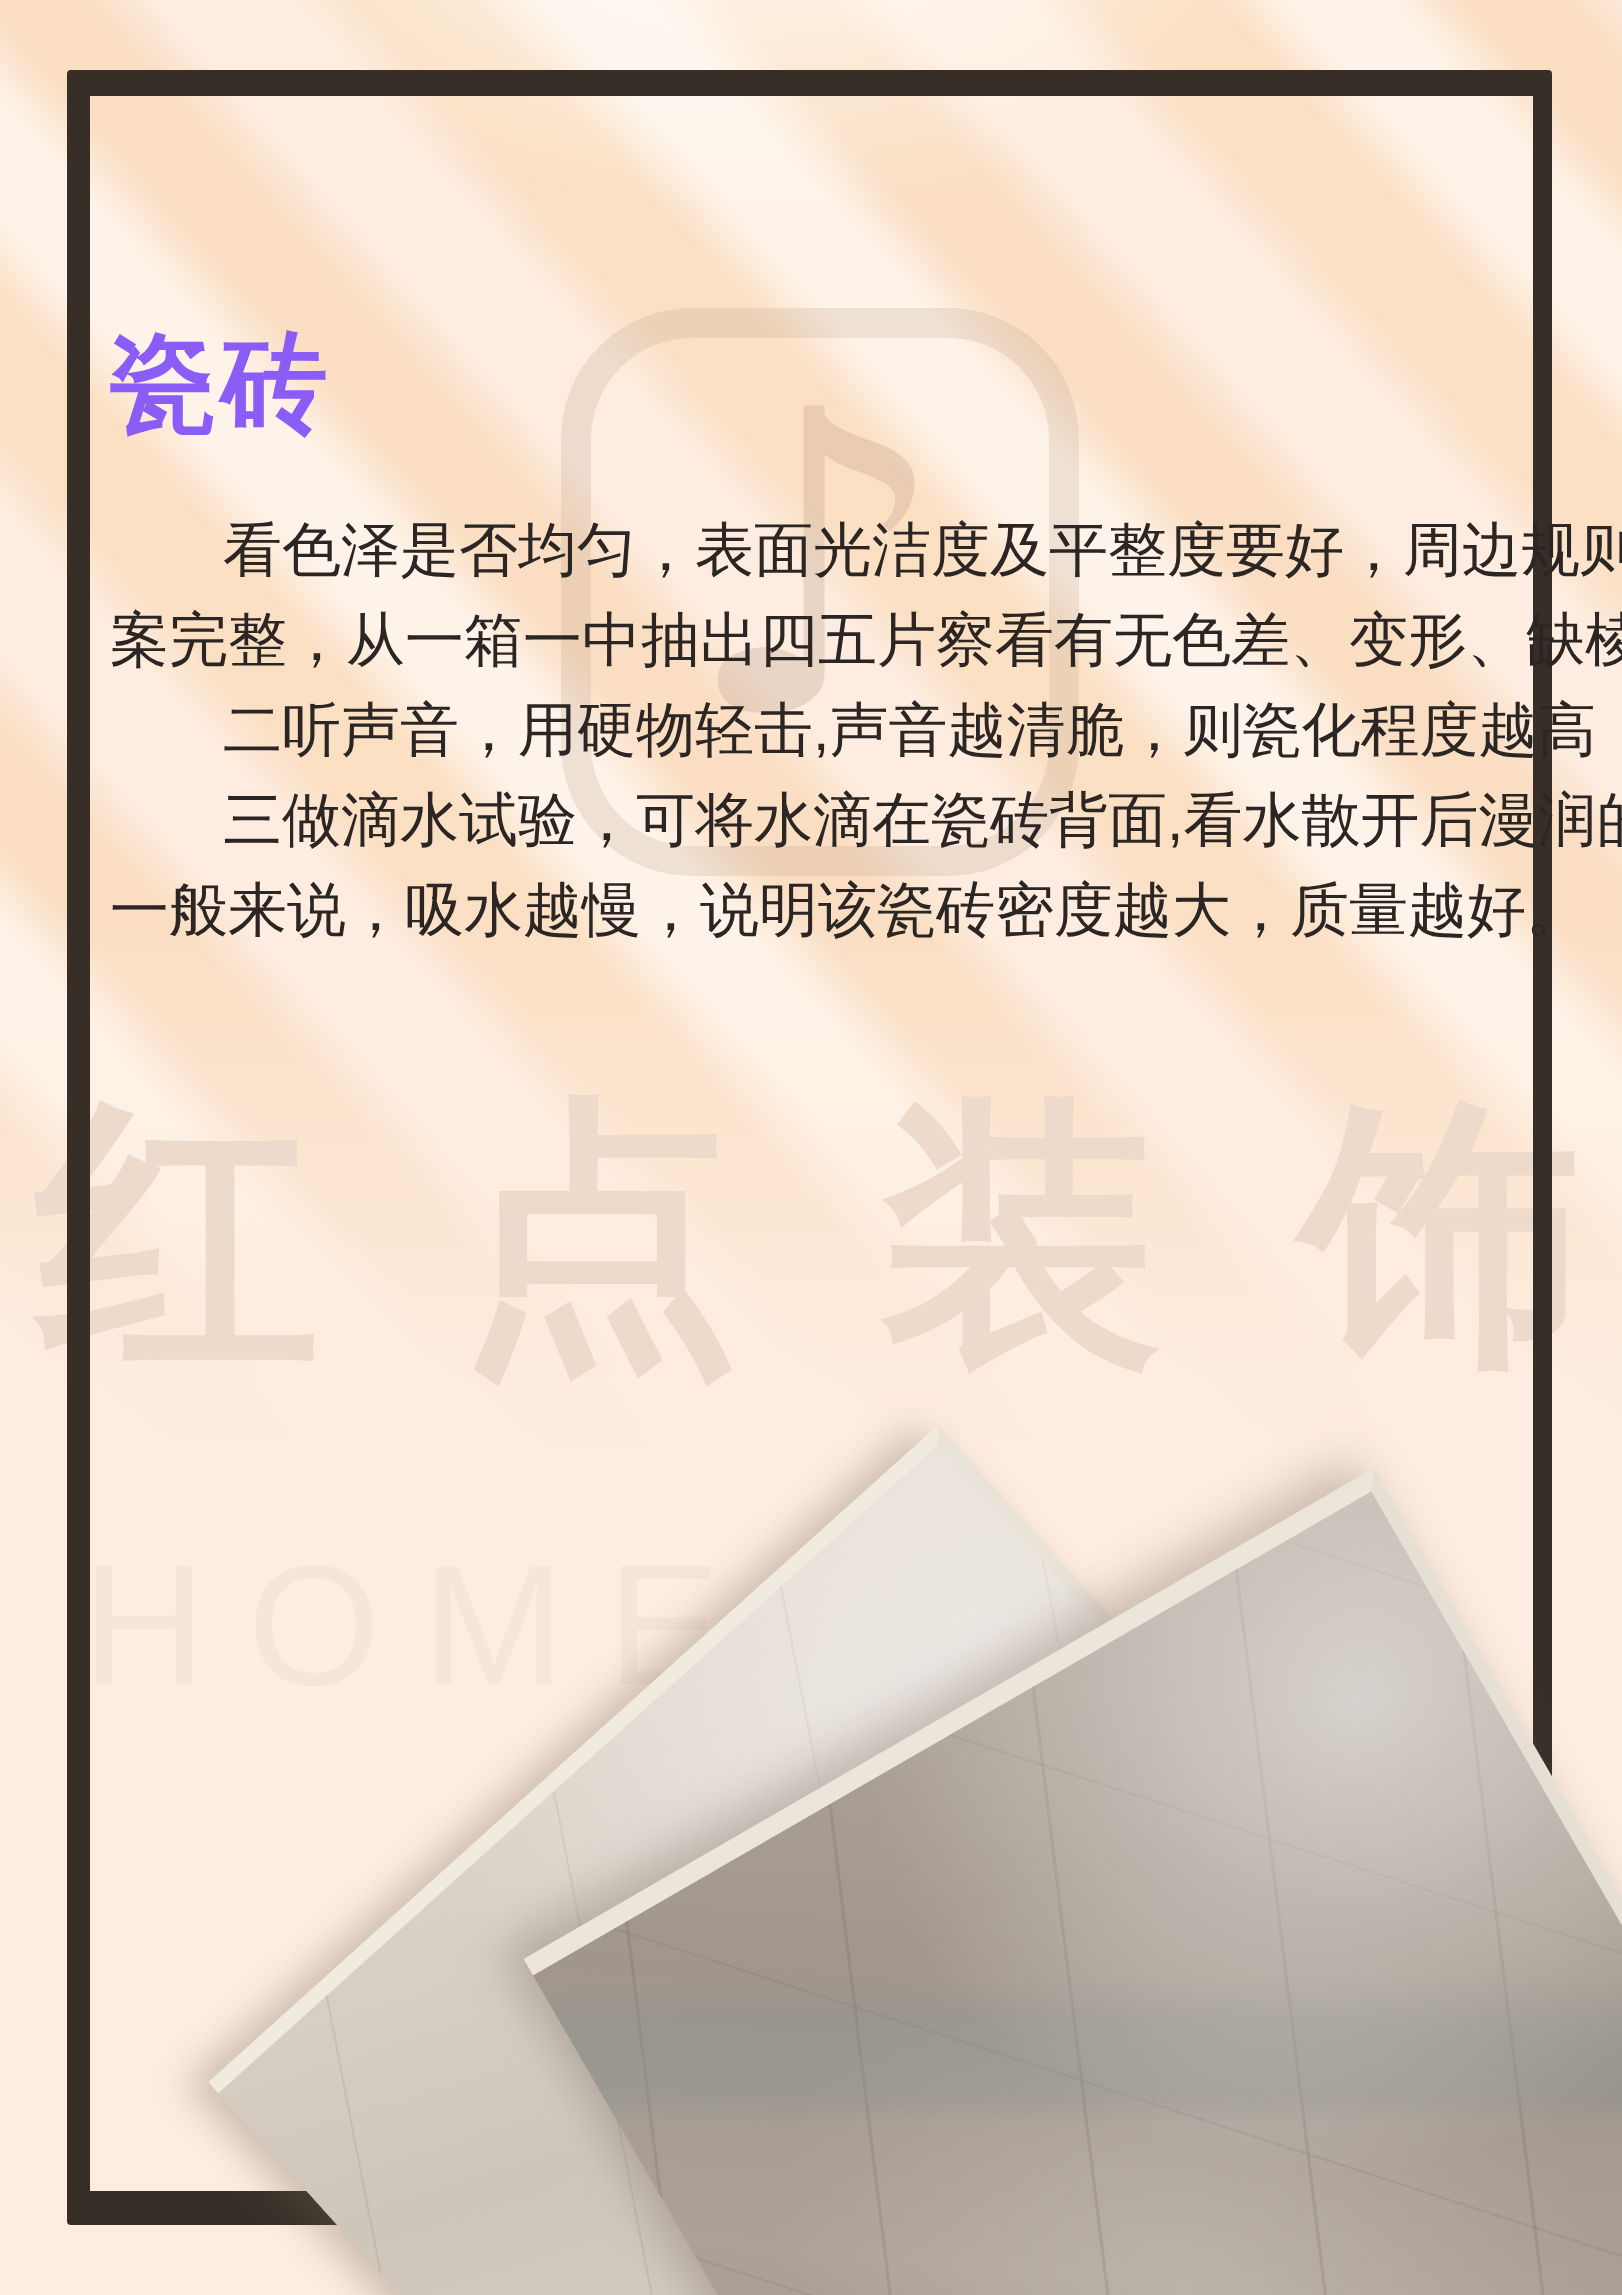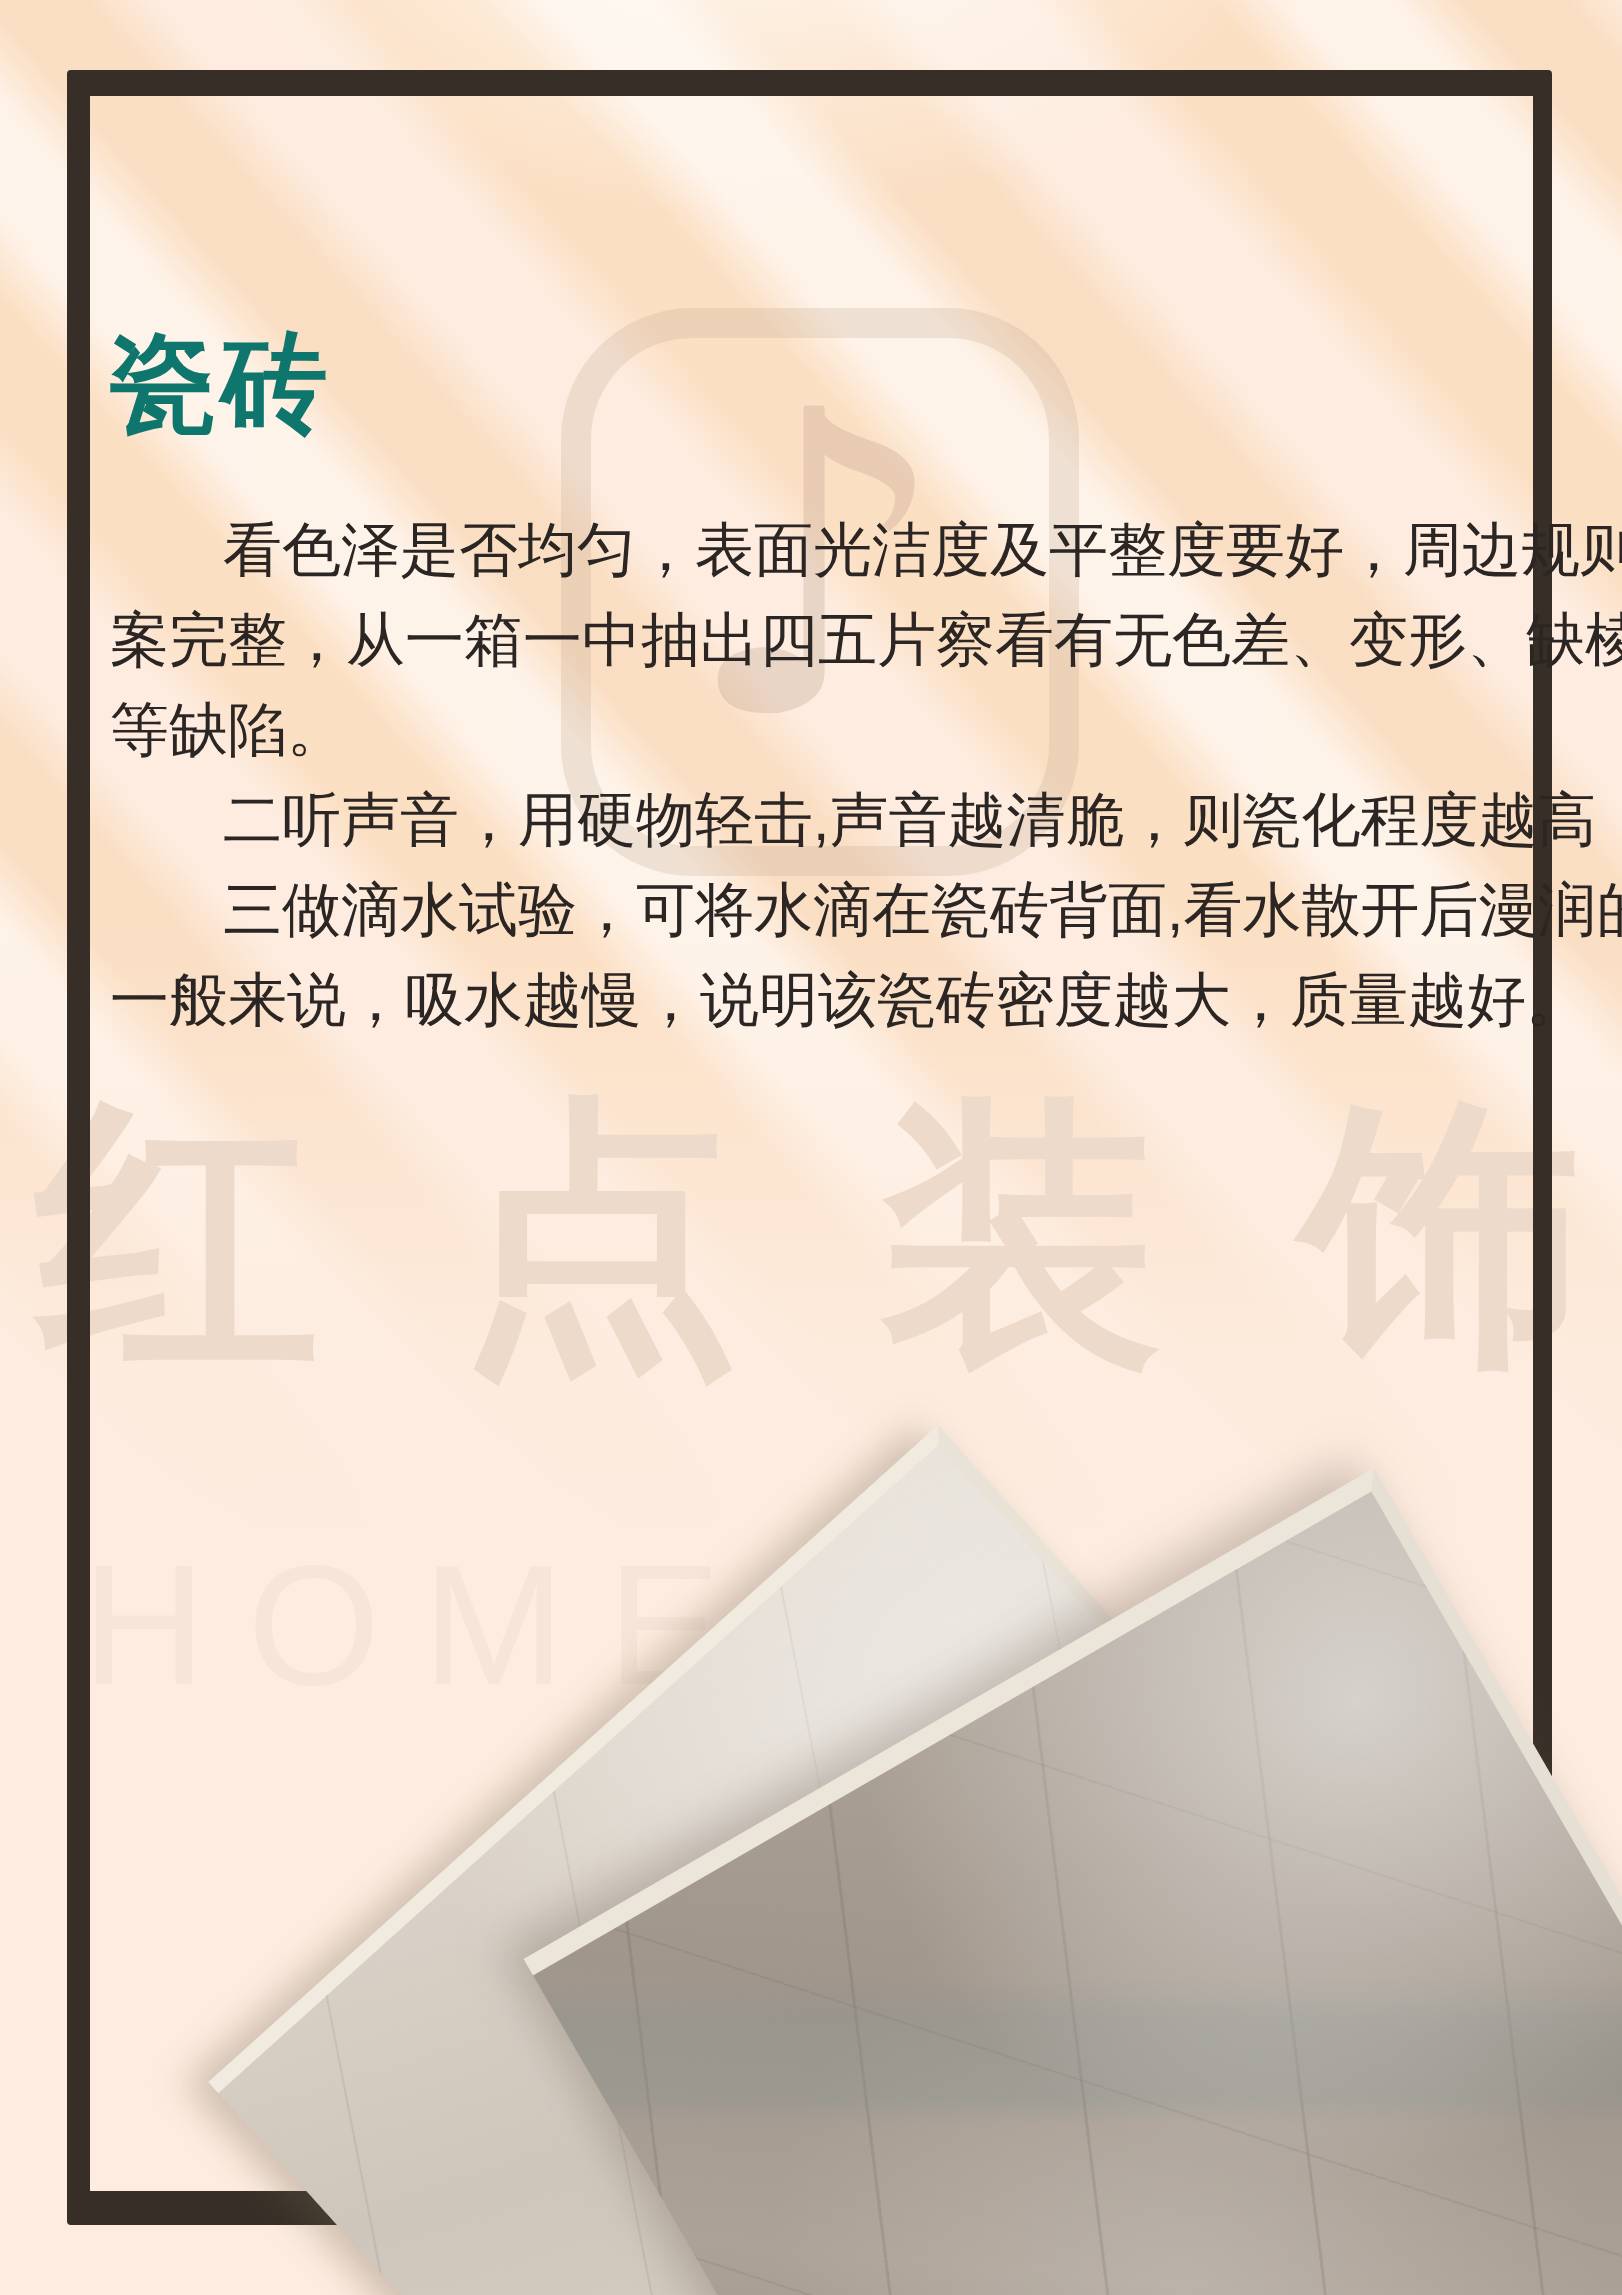--- a/index.html
+++ b/index.html
@@ -32,21 +32,21 @@
   .brand-en{position:absolute;left:82px;top:1539px;z-index:2;font-size:171px;line-height:1;
     font-weight:400;color:#f6e5d8;letter-spacing:42px;white-space:nowrap;}
 
   
   .frame{position:absolute;left:67px;top:70px;width:1485px;height:2155px;z-index:4;
     box-sizing:border-box;border:23.6px solid #372f27;border-top-width:26px;
     border-right-width:19.6px;border-bottom-width:34px;border-radius:3.9px;}
 
   
   .doc-title{position:absolute;left:110px;top:330px;z-index:5;font-size:106px;line-height:1;
-    font-weight:700;color:#0f766e;letter-spacing:5.2px;}
+    font-weight:700;color:#8b5cf6;letter-spacing:5.2px;}
   .body-text{position:absolute;left:110px;top:505px;width:1413px;z-index:5;
     font-size:59px;line-height:90px;color:#2b2623;font-weight:500;}
   .body-text .line{white-space:nowrap;}
   .body-text .indent{padding-left:113px;}
 
   
   .tiles{position:absolute;inset:0;z-index:9;pointer-events:none;}
   .tile{position:absolute;width:982px;height:982px;transform-origin:0 0;box-sizing:border-box;}
   .tile-back{left:938px;top:1425px;transform:rotate(48deg);
     border-left:15.7px solid #f0eadf;border-top:13px solid #e9e2d7;
@@ -87,21 +87,20 @@
 
   <div class="brand-en">HOME·D</div>
 
   <div class="frame"></div>
 
   <div class="doc-title">瓷砖</div>
 
   <div class="body-text">
     <div class="line indent">看色泽是否均匀，表面光洁度及平整度要好，周边规则，图</div>
     <div class="line">案完整，从一箱一中抽出四五片察看有无色差、变形、缺棱少角</div>
-    <div class="line">等缺陷。</div>
     <div class="line indent">二听声音，用硬物轻击,声音越清脆，则瓷化程度越高，质量</div>
     <div class="line indent">三做滴水试验，可将水滴在瓷砖背面,看水散开后漫润的快慢，</div>
     <div class="line">一般来说，吸水越慢，说明该瓷砖密度越大，质量越好。</div>
   </div>
 
   <div class="tiles" aria-label="gray marble tiles">
     <div class="tile tile-back"></div>
     <div class="tile tile-front"></div>
   </div>
 

